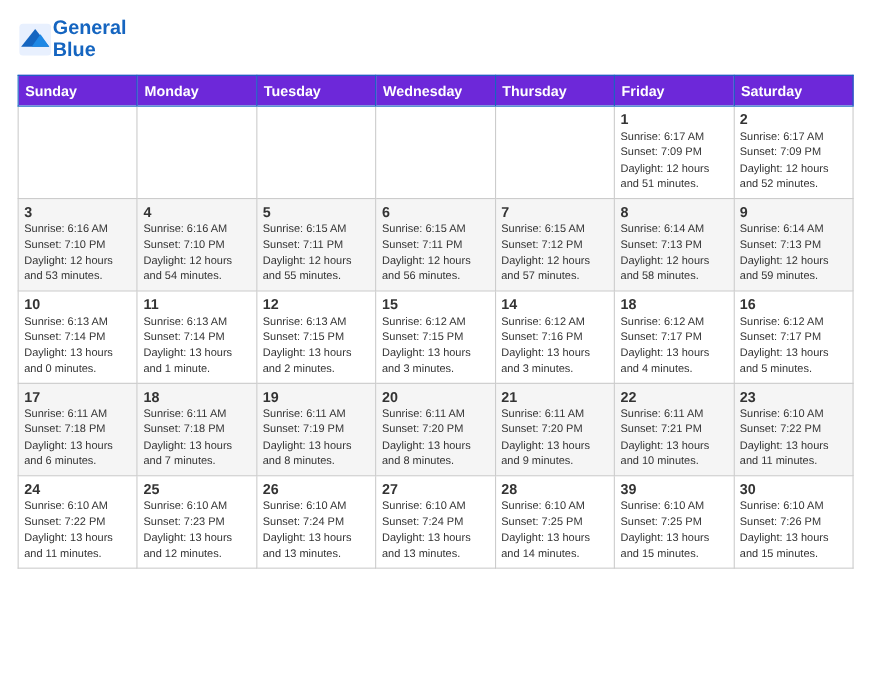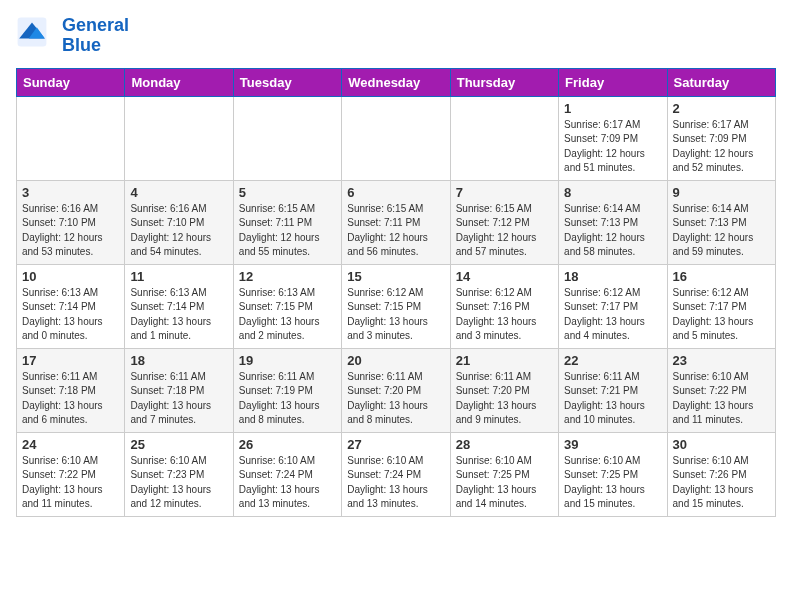--- a/index.html
+++ b/index.html
@@ -11,21 +11,22 @@
       padding: 16px;
     }
     .header-area {
       display: flex;
       justify-content: space-between;
       align-items: flex-start;
       margin-bottom: 12px;
     }
     .logo {
       display: flex;
-      gap: 14px;
+      align-items: center;
+      gap: 0;
     }
     .logo-text {
       font-size: 18px;
       font-weight: bold;
       color: #333;
       line-height: 1.1;
     }
     .logo-text span {
       color: #1565c0;
     }
@@ -44,21 +45,21 @@
     .subtitle {
       font-size: 16px;
       color: #555;
     }
     table {
       width: 100%;
       border-collapse: collapse;
       table-layout: fixed;
     }
     thead tr th {
-      background-color: #a21caf;
+      background-color: #6d28d9;
       color: #fff;
       text-align: left;
       padding: 6px 6px;
       font-size: 13px;
       font-weight: bold;
       border: 1px solid #1565c0;
     }
     tbody tr td {
       border: 1px solid #ccc;
       vertical-align: top;

